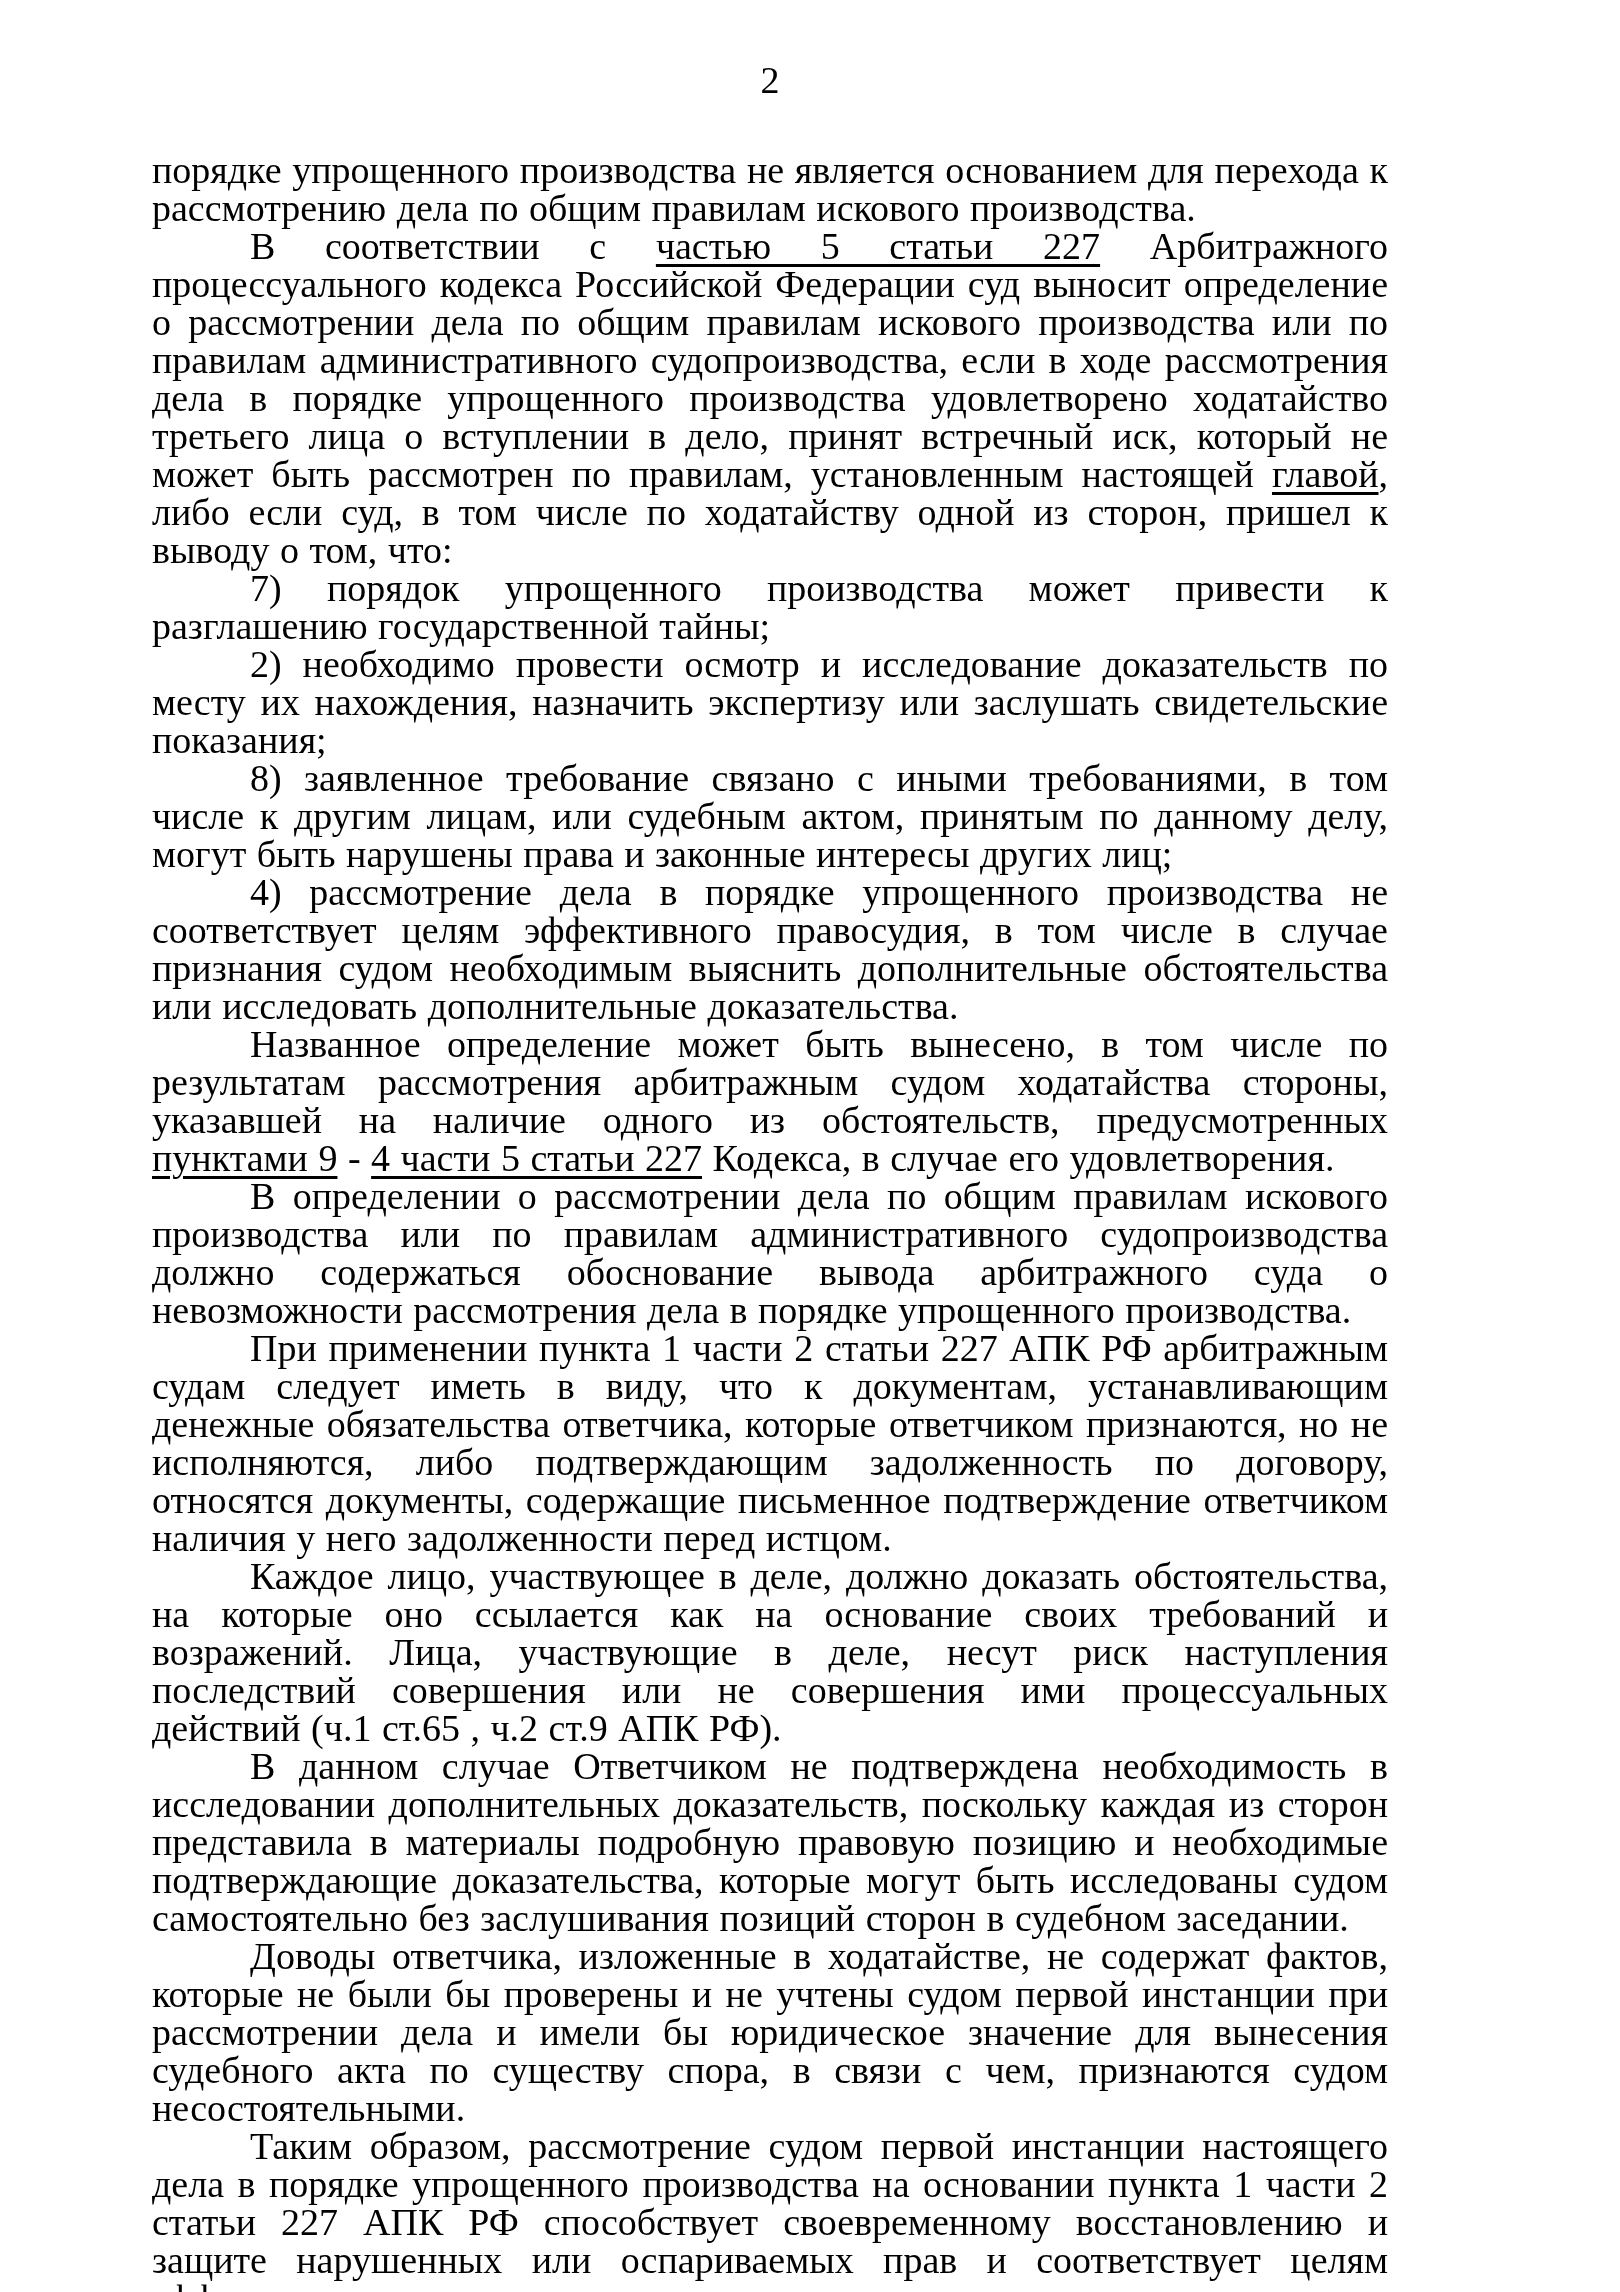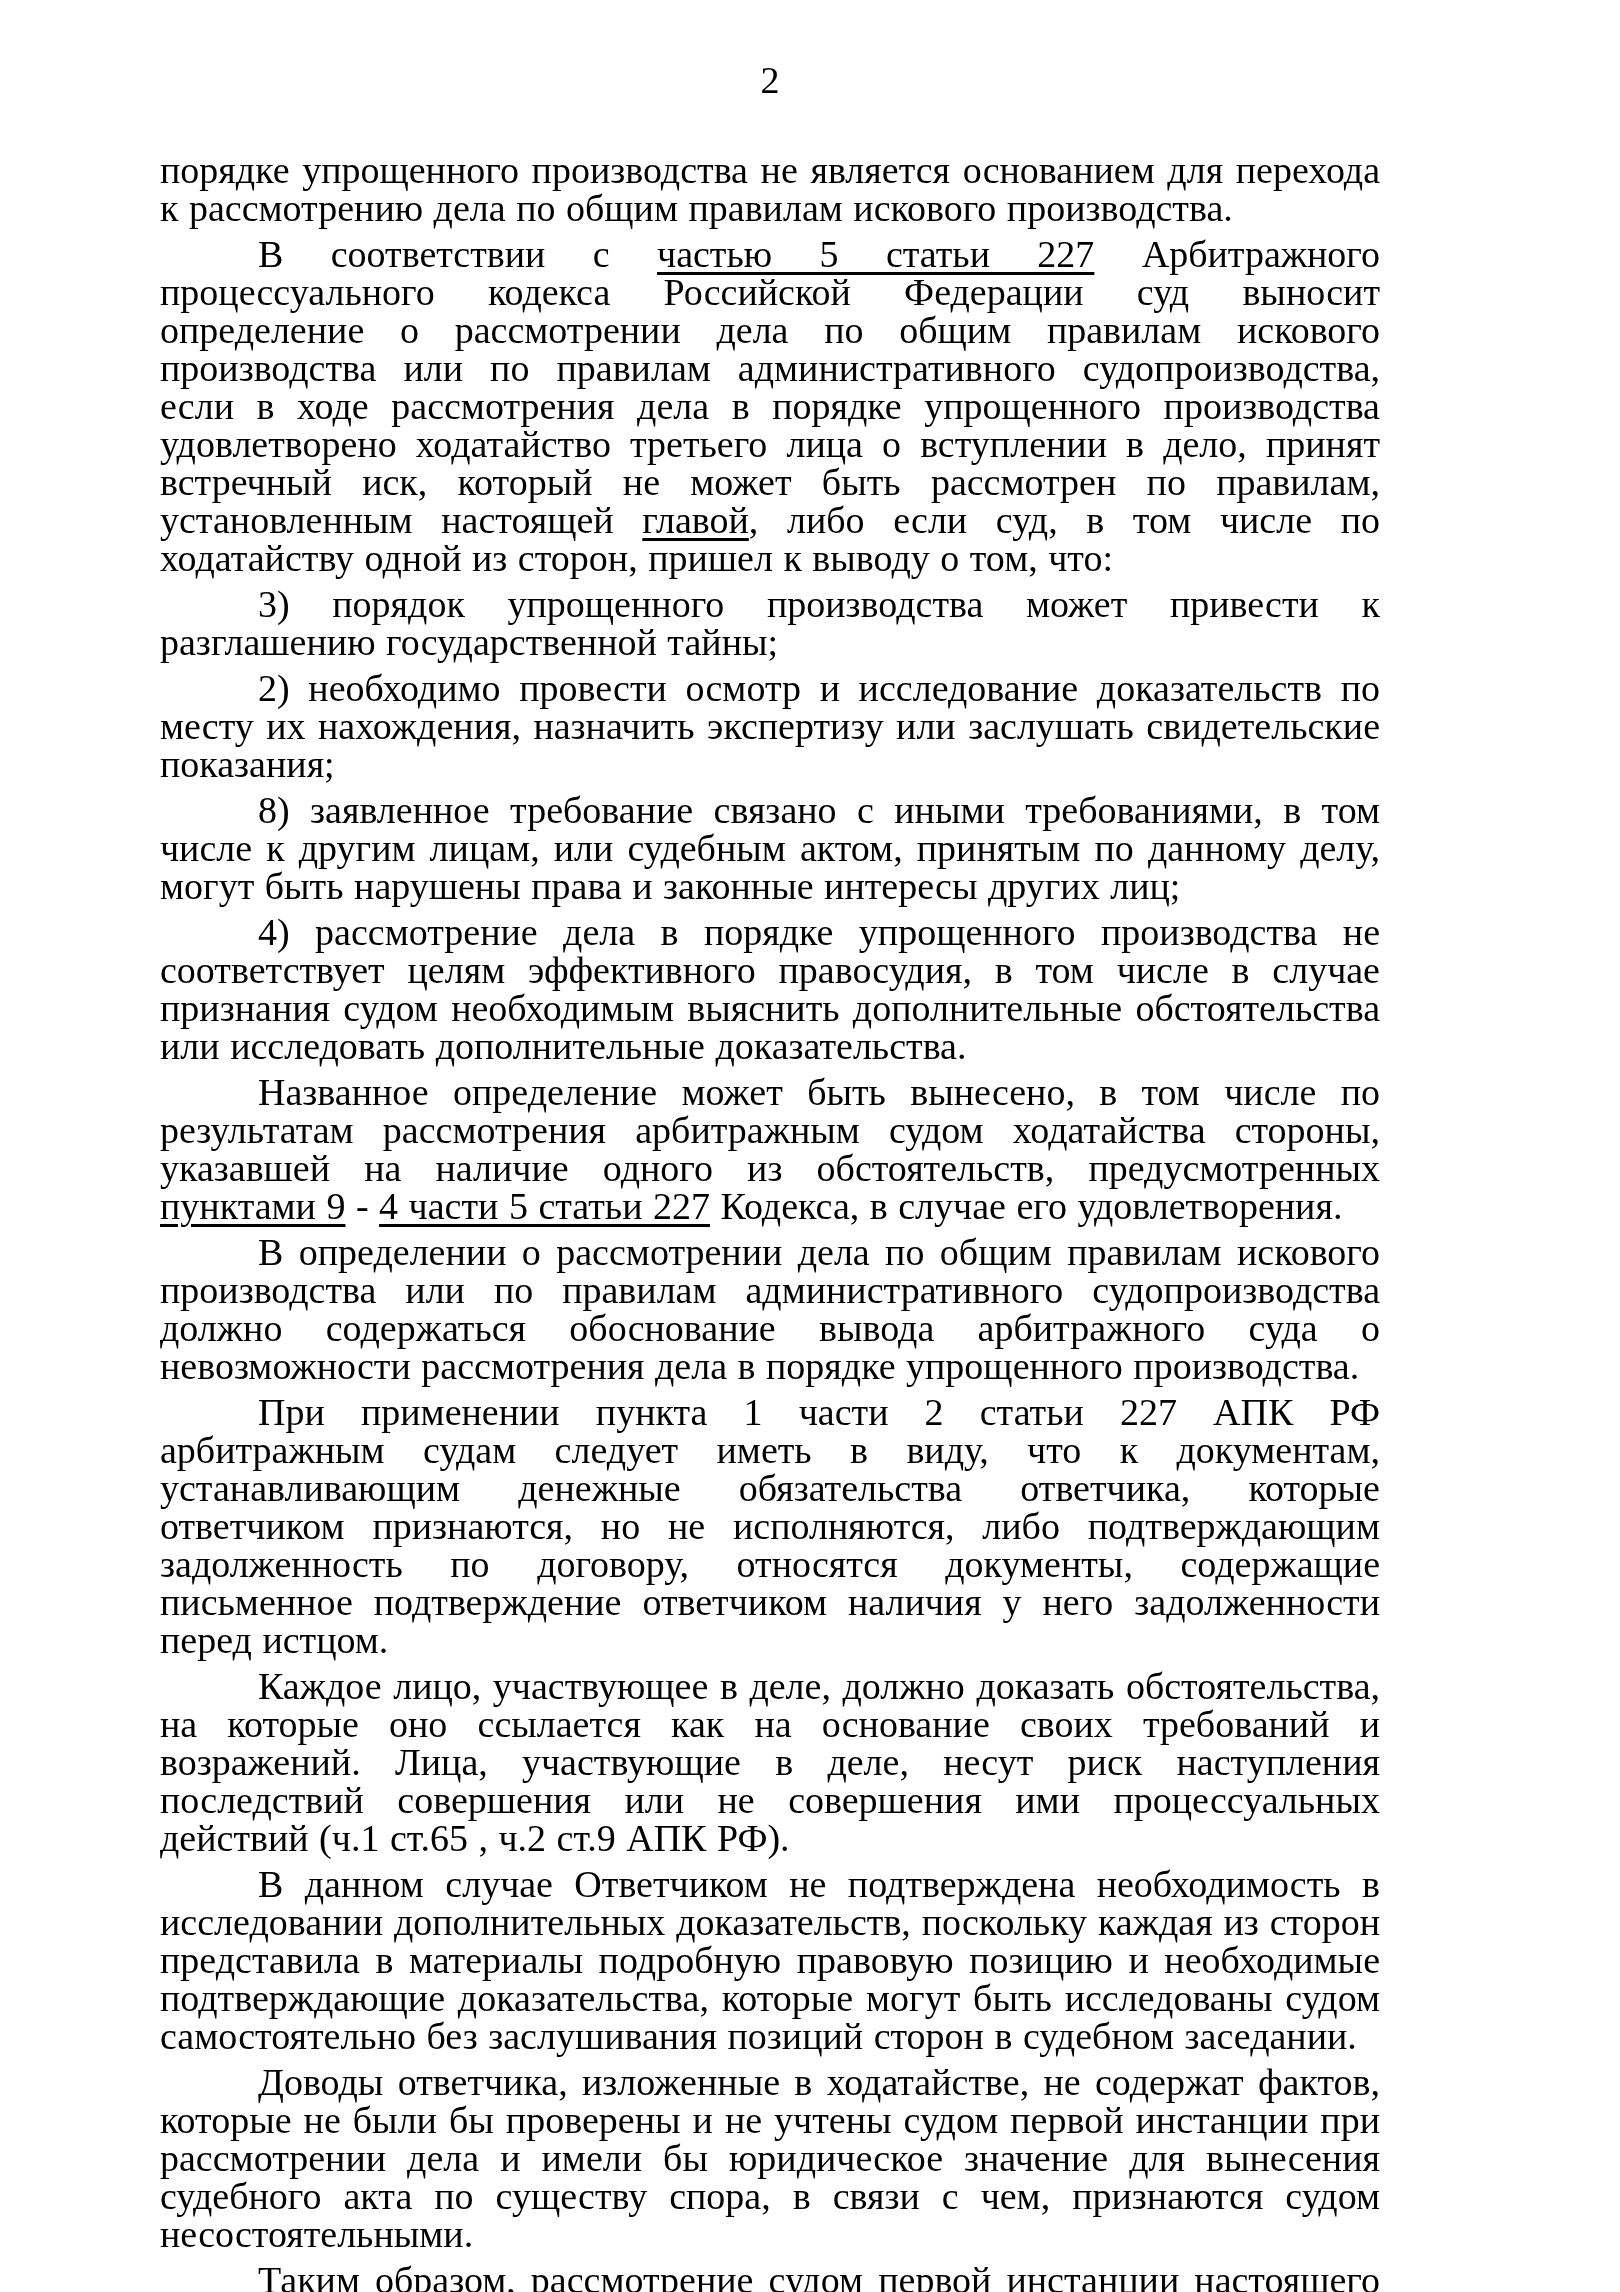--- a/index.html
+++ b/index.html
@@ -22,21 +22,21 @@
     text-align: center;
     font-size: 38px;
     line-height: 39px;
     margin: 0 0 51px 0;
   }
   .doc-body {
     font-size: 38px;
     line-height: 38px;
   }
   .para {
-    margin: 8px;
+    margin: 0;
     text-align: justify;
     text-indent: 98px;
     word-spacing: 1px;
   }
   .para.no-indent {
     text-indent: 0;
   }
   .u {
     text-decoration: underline;
     text-decoration-thickness: 2.5px;
@@ -44,21 +44,21 @@
   }
 </style>
 </head>
 <body>
 
 <div class="page">
   <div class="page-number">2</div>
   <div class="doc-body" id="doc-body">
       <p class="para no-indent"><span class="">порядке упрощенного производства не является основанием для перехода к рассмотрению дела по общим правилам искового производства.</span></p>
       <p class="para"><span class="">В соответствии с </span><span class="u">частью 5 статьи 227</span><span class=""> Арбитражного процессуального кодекса Российской Федерации суд выносит определение о рассмотрении дела по общим правилам искового производства или по правилам административного судопроизводства, если в ходе рассмотрения дела в порядке упрощенного производства удовлетворено ходатайство третьего лица о вступлении в дело, принят встречный иск, который не может быть рассмотрен по правилам, установленным настоящей </span><span class="u">главой</span><span class="">, либо если суд, в том числе по ходатайству одной из сторон, пришел к выводу о том, что:</span></p>
-      <p class="para"><span class="">3) порядок упрощенного производства может привести к разглашению государственной тайны;</span></p>
+      <p class="para"><span class="">7) порядок упрощенного производства может привести к разглашению государственной тайны;</span></p>
       <p class="para"><span class="">2) необходимо провести осмотр и исследование доказательств по месту их нахождения, назначить экспертизу или заслушать свидетельские показания;</span></p>
       <p class="para"><span class="">8) заявленное требование связано с иными требованиями, в том числе к другим лицам, или судебным актом, принятым по данному делу, могут быть нарушены права и законные интересы других лиц;</span></p>
       <p class="para"><span class="">4) рассмотрение дела в порядке упрощенного производства не соответствует целям эффективного правосудия, в том числе в случае признания судом необходимым выяснить дополнительные обстоятельства или исследовать дополнительные доказательства.</span></p>
       <p class="para"><span class="">Названное определение может быть вынесено, в том числе по результатам рассмотрения арбитражным судом ходатайства стороны, указавшей на наличие одного из обстоятельств, предусмотренных </span><span class="u">пунктами 9</span><span class=""> - </span><span class="u">4 части 5 статьи 227</span><span class=""> Кодекса, в случае его удовлетворения.</span></p>
       <p class="para"><span class="">В определении о рассмотрении дела по общим правилам искового производства или по правилам административного судопроизводства должно содержаться обоснование вывода арбитражного суда о невозможности рассмотрения дела в порядке упрощенного производства.</span></p>
       <p class="para"><span class="">При применении пункта 1 части 2 статьи 227 АПК РФ арбитражным судам следует иметь в виду, что к документам, устанавливающим денежные обязательства ответчика, которые ответчиком признаются, но не исполняются, либо подтверждающим задолженность по договору, относятся документы, содержащие письменное подтверждение ответчиком наличия у него задолженности перед истцом.</span></p>
       <p class="para"><span class="">Каждое лицо, участвующее в деле, должно доказать обстоятельства, на которые оно ссылается как на основание своих требований и возражений. Лица, участвующие в деле, несут риск наступления последствий совершения или не совершения ими процессуальных действий (ч.1 ст.65 , ч.2 ст.9 АПК РФ).</span></p>
       <p class="para"><span class="">В данном случае Ответчиком не подтверждена необходимость в исследовании дополнительных доказательств, поскольку каждая из сторон представила в материалы подробную правовую позицию и необходимые подтверждающие доказательства, которые могут быть исследованы судом самостоятельно без заслушивания позиций сторон в судебном заседании.</span></p>
       <p class="para"><span class="">Доводы ответчика, изложенные в ходатайстве, не содержат фактов, которые не были бы проверены и не учтены судом первой инстанции при рассмотрении дела и имели бы юридическое значение для вынесения судебного акта по существу спора, в связи с чем, признаются судом несостоятельными.</span></p>
       <p class="para"><span class="">Таким образом, рассмотрение судом первой инстанции настоящего дела в порядке упрощенного производства на основании пункта 1 части 2 статьи 227 АПК РФ способствует своевременному восстановлению и защите нарушенных или оспариваемых прав и  соответствует целям эффективного правосудия.</span></p>

